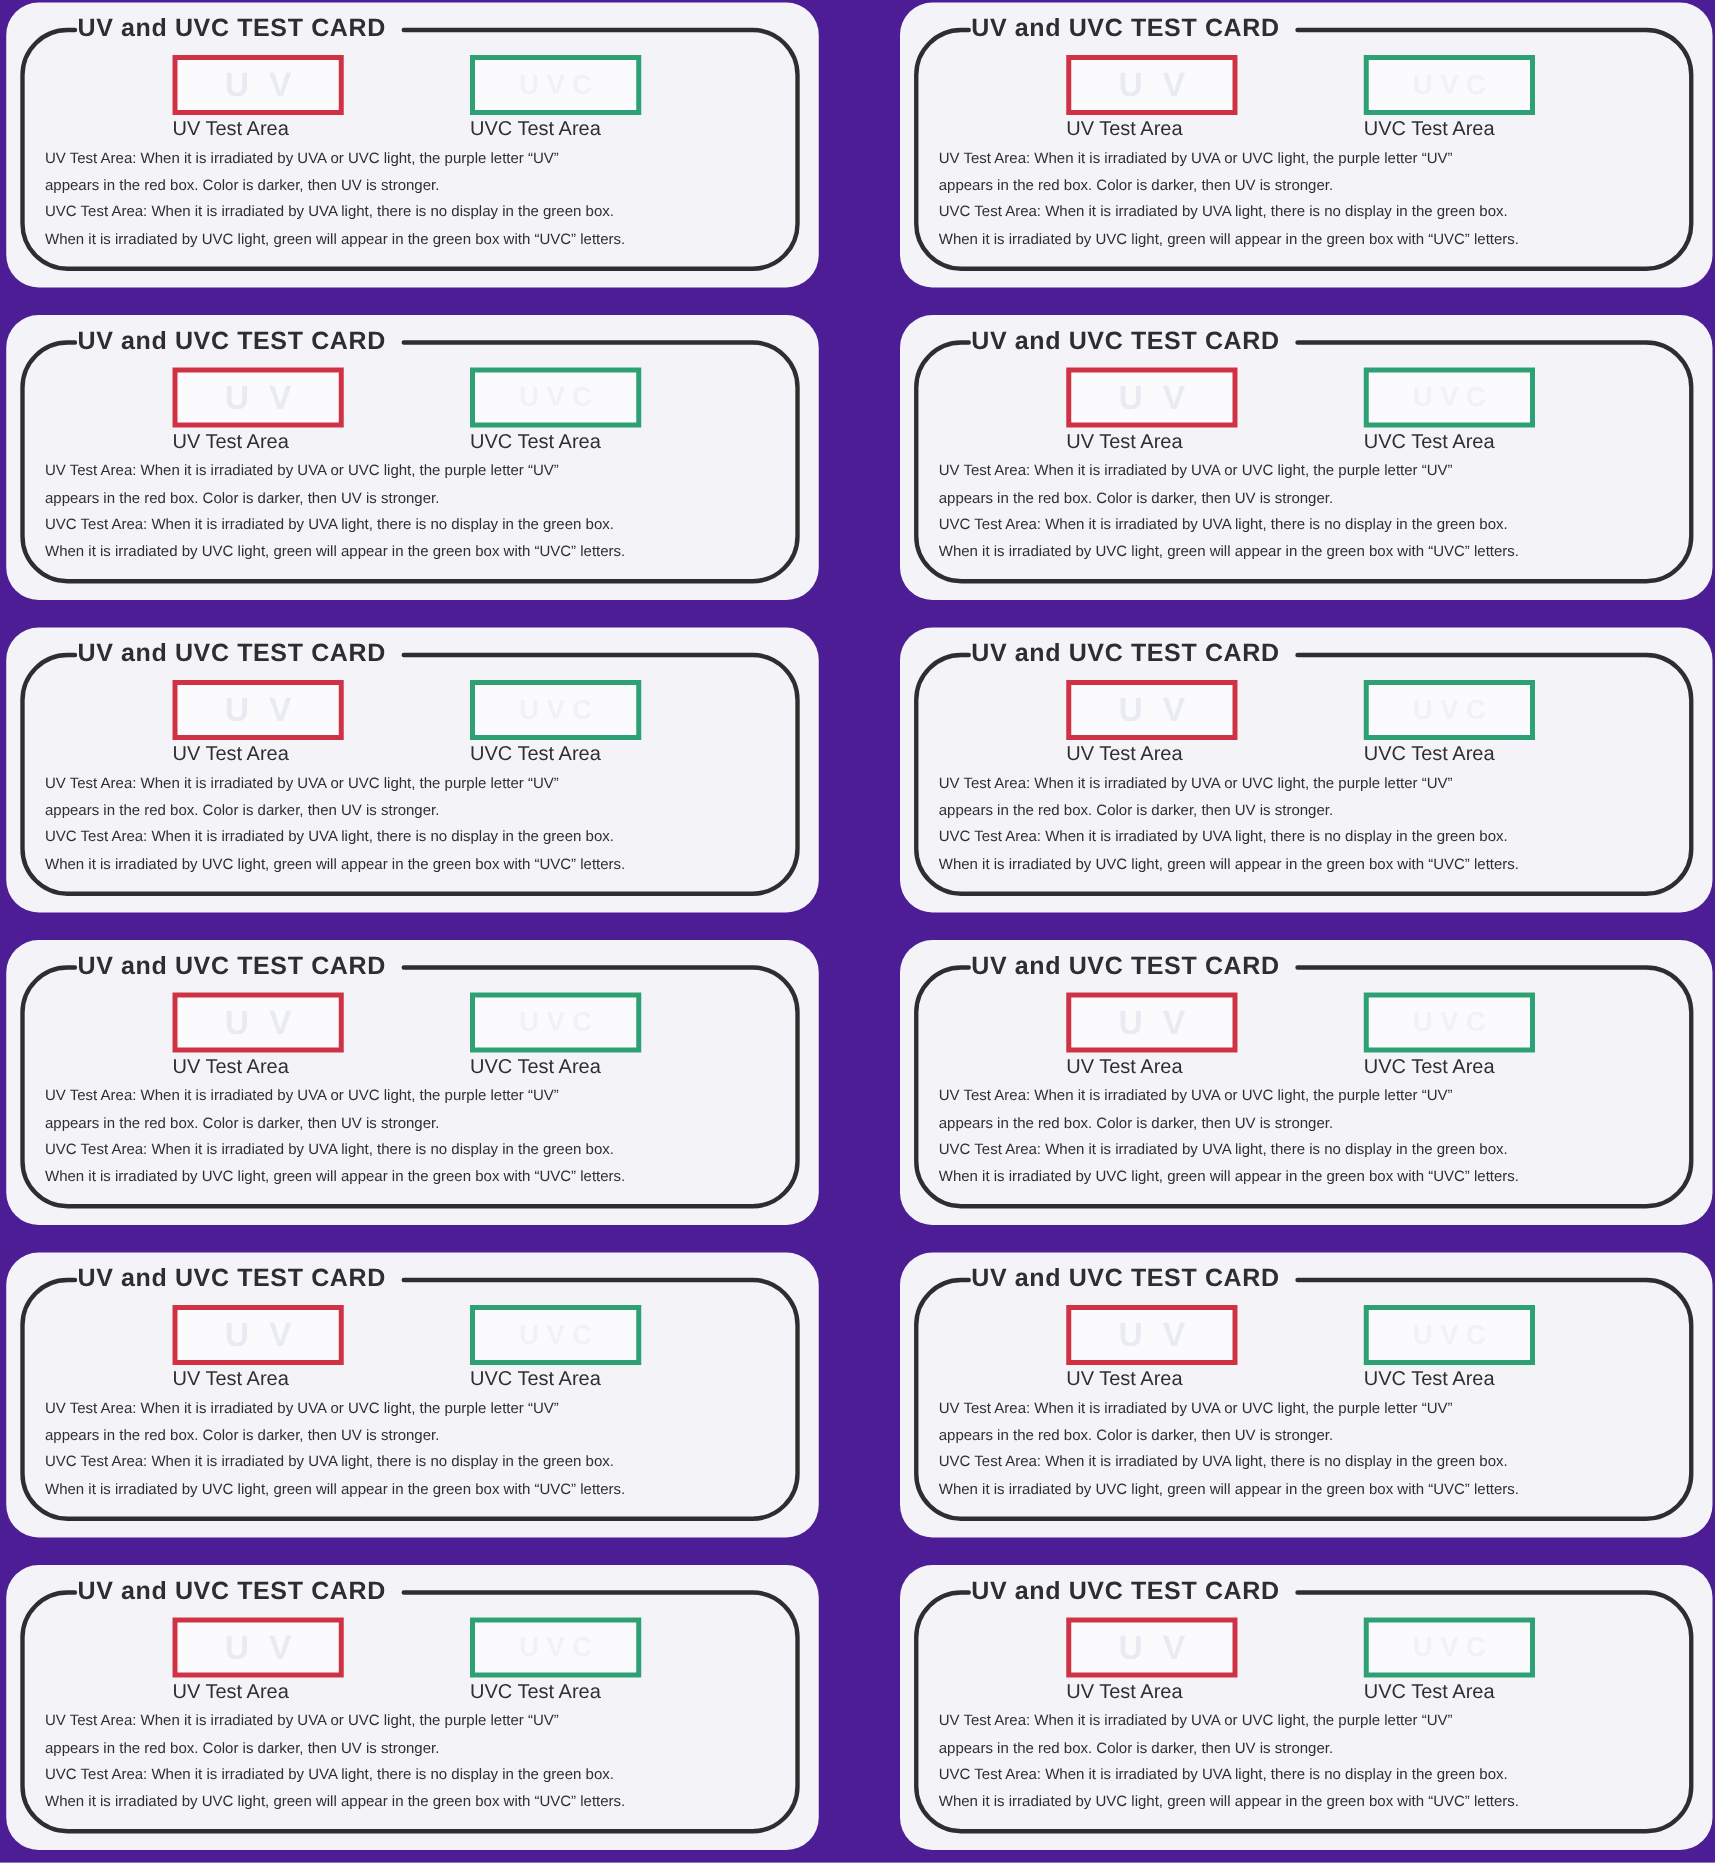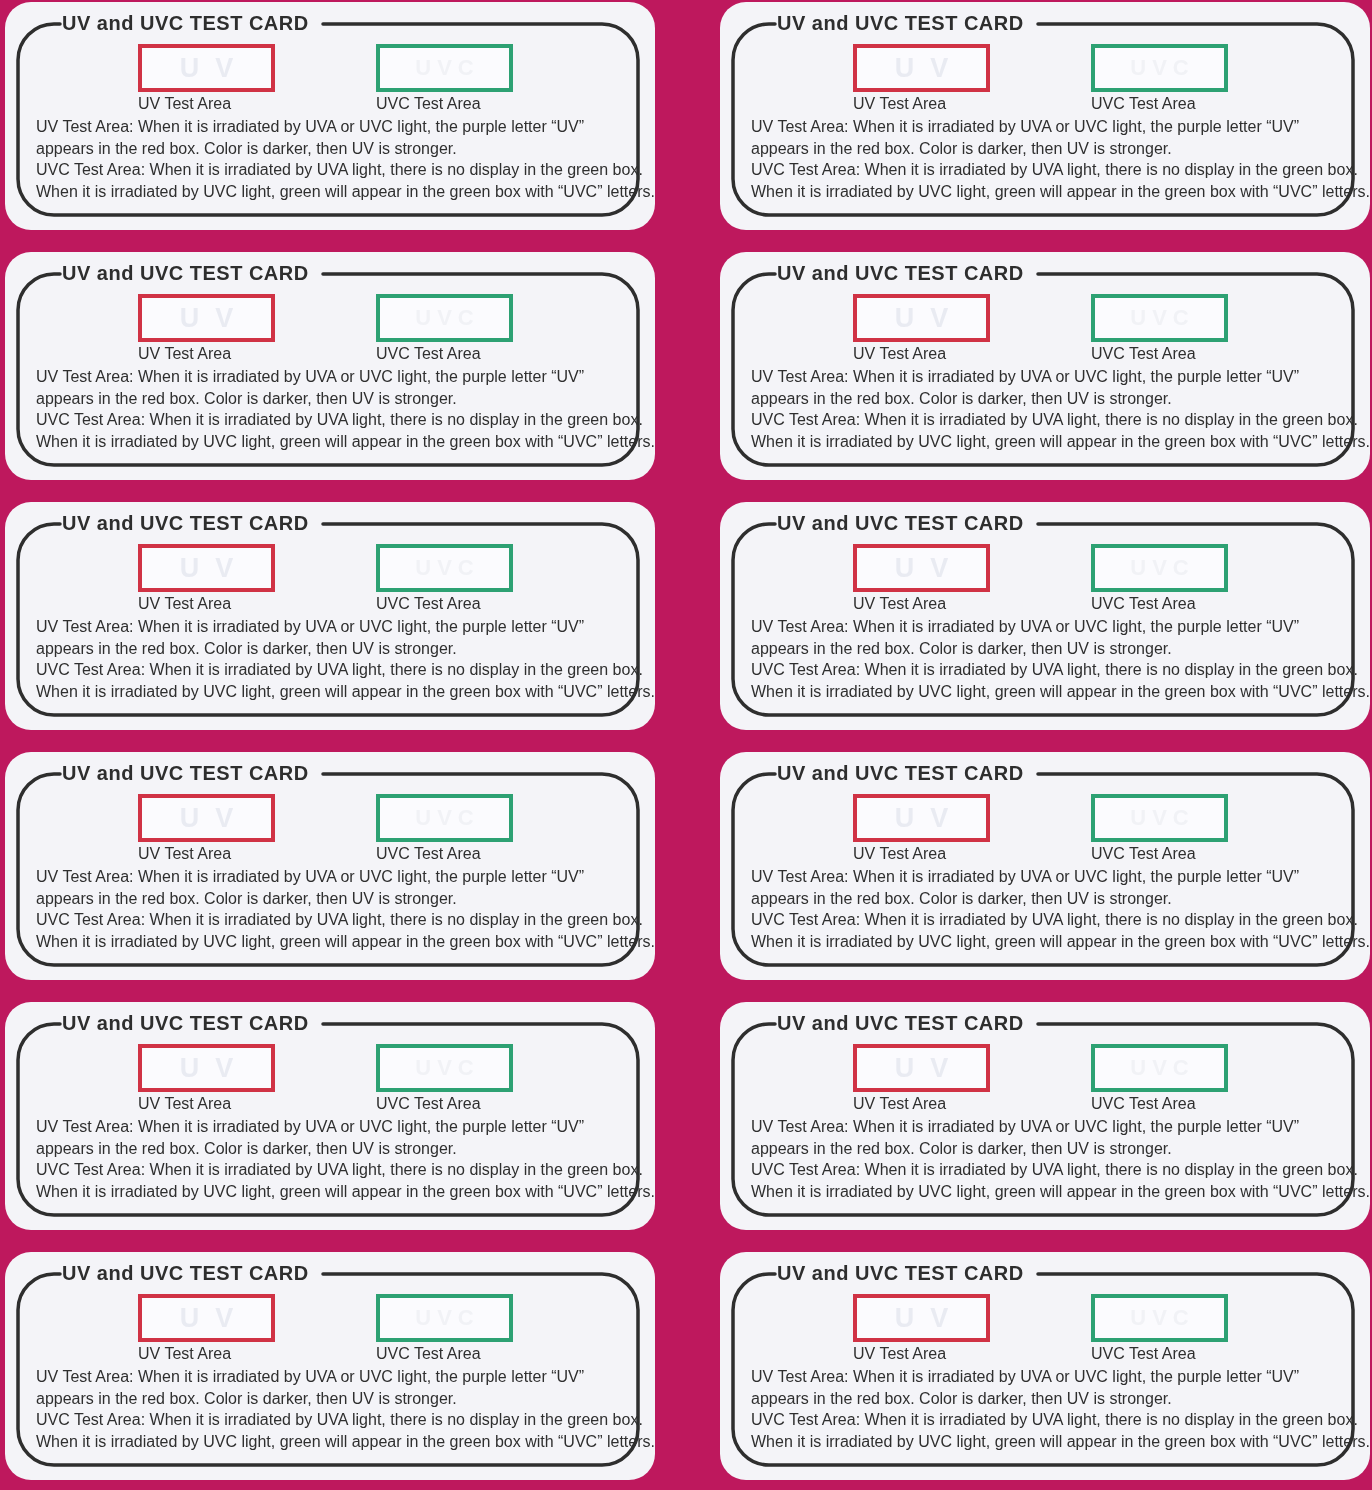--- a/index.html
+++ b/index.html
@@ -7,21 +7,21 @@
 
   .sheet{
     box-sizing:border-box;
     width:1372px;height:1490px;
     padding:2px 0 10px 5px;
     display:grid;
     grid-template-columns:650px 650px;
     column-gap:65px;
     grid-auto-rows:228px;
     row-gap:22px;
-    background:#be185d;
+    background:#4c1d95;
   }
 
   .card{
     position:relative;
     width:650px;height:228px;
     background:var(--card-bg,#f4f4f8);
     border-radius:26px;
     overflow:hidden;
   }
 
@@ -60,21 +60,21 @@
     width:137px;
     font-size:16px;line-height:18px;
     color:var(--ink2,#2f2f2f);
     white-space:nowrap;
   }
   .uv-label{left:133px;}
   .uvc-label{left:371px;}
 
   .card-desc{
     position:absolute;left:31px;top:114px;
-    font-size:16px;line-height:21.5px;
+    font-size:12px;line-height:21.5px;
     color:var(--ink2,#2f2f2f);
   }
   .desc-line{white-space:nowrap;}
 </style>
 </head>
 <body style="background: rgb(255, 255, 255);">
 
 <div class="sheet">
   <div class="card">
     <svg class="card-border" viewBox="0 0 650 228" xmlns="http://www.w3.org/2000/svg">

